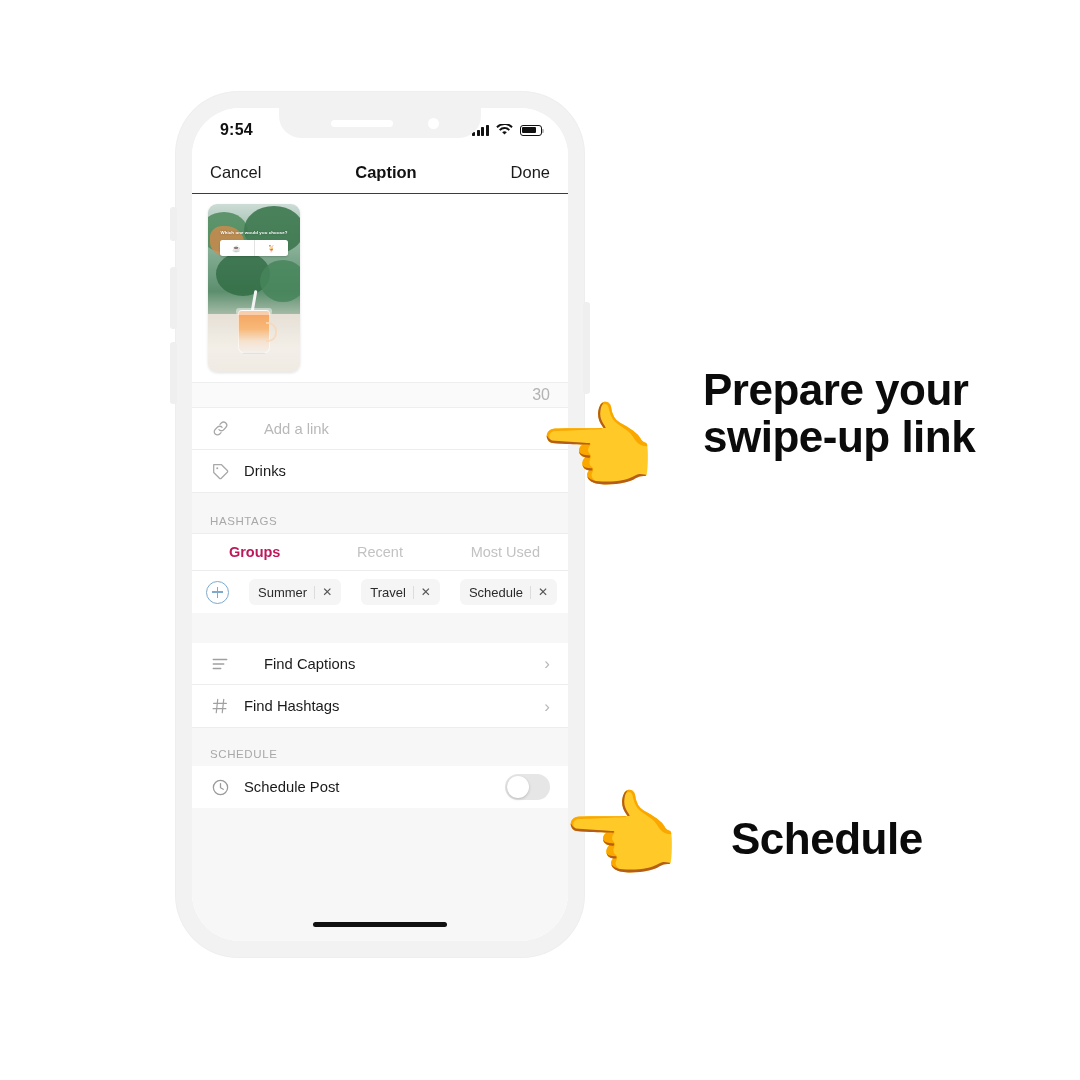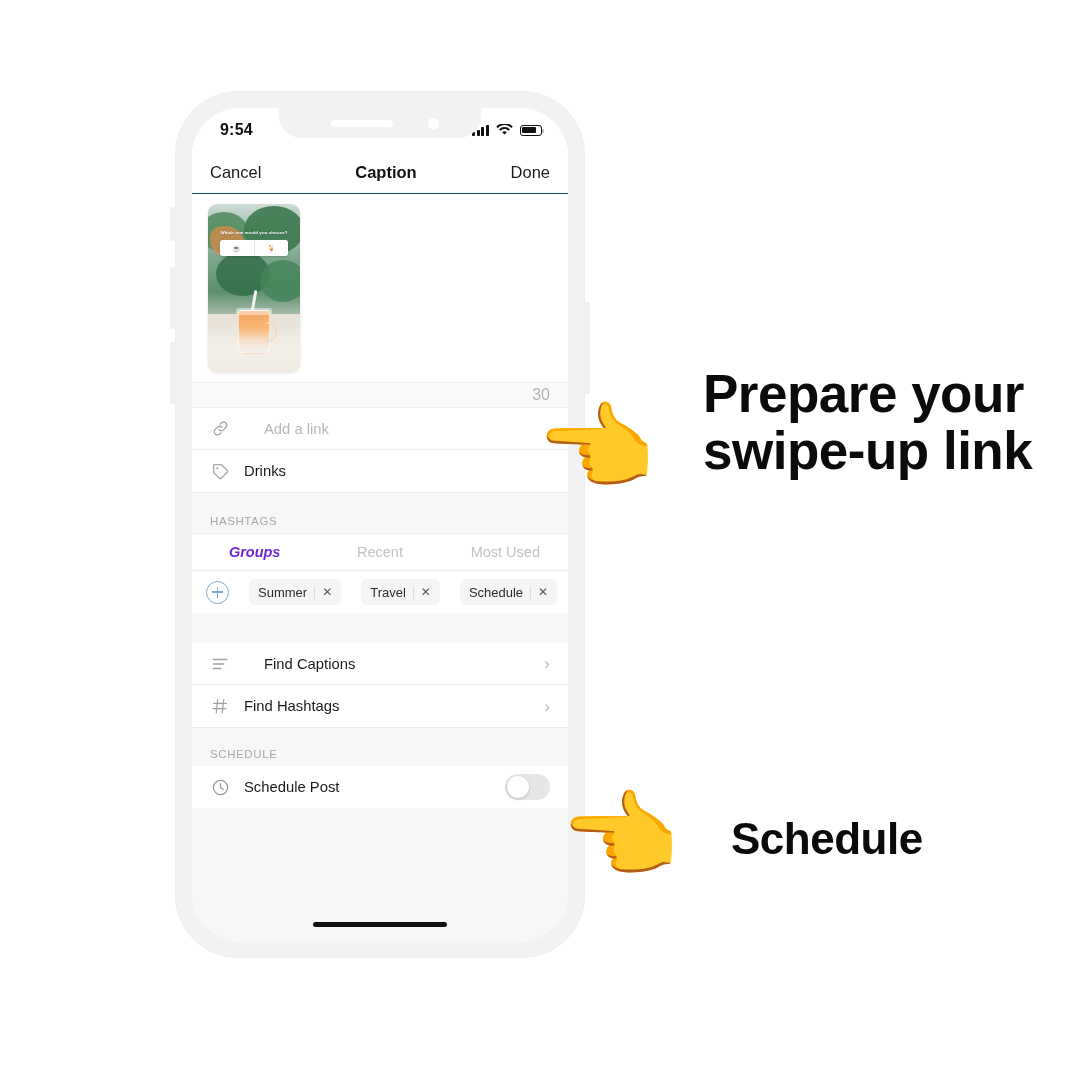--- a/index.html
+++ b/index.html
@@ -195,21 +195,21 @@
   }
   .section.tight { padding-top:20px; }
 
   
   .tabs {
     flex:none; height:38px; background:#fff;
     display:flex; align-items:center;
     border-top:1px solid #ededed; border-bottom:1px solid #ededed;
   }
   .tab { flex:1; text-align:center; font-size:14.5px; color:#c2c2c2; }
-  .tab.active { color:#6d28d9; font-weight:bold;font-style:italic; }
+  .tab.active { color:#be185d; font-weight:bold; }
 
   
   .chips {
     flex:none; height:42px; background:#fff;
     display:flex; align-items:center; gap:20px;
     padding:0 0 0 14px; overflow:hidden;
   }
   .plus {
     width:23px; height:23px; flex:none; border-radius:50%;
     border:1.6px solid #7fa9cc; position:relative;
@@ -255,21 +255,21 @@
   }
   .hand-1 { left:536px; top:400px; }
   .hand-2 { left:560px; top:788px; }
   .anno {
     position:absolute;
     font-weight:bold;
     color:#0b0b0b;
     letter-spacing:-0.5px;
     line-height:1.07;
   }
-  .anno-1 { left:703px; top:366px; width:330px; font-size:53px; }
+  .anno-1 { left:703px; top:366px; width:330px; font-size:44px; }
   .anno-2 { left:731px; top:815px; font-size:44px; }
 </style>
 </head>
 <body>
 
 <div class="device">
   <div class="btn-silent"></div>
   <div class="btn-vol"></div>
   <div class="btn-vol2"></div>
   <div class="btn-power"></div>

